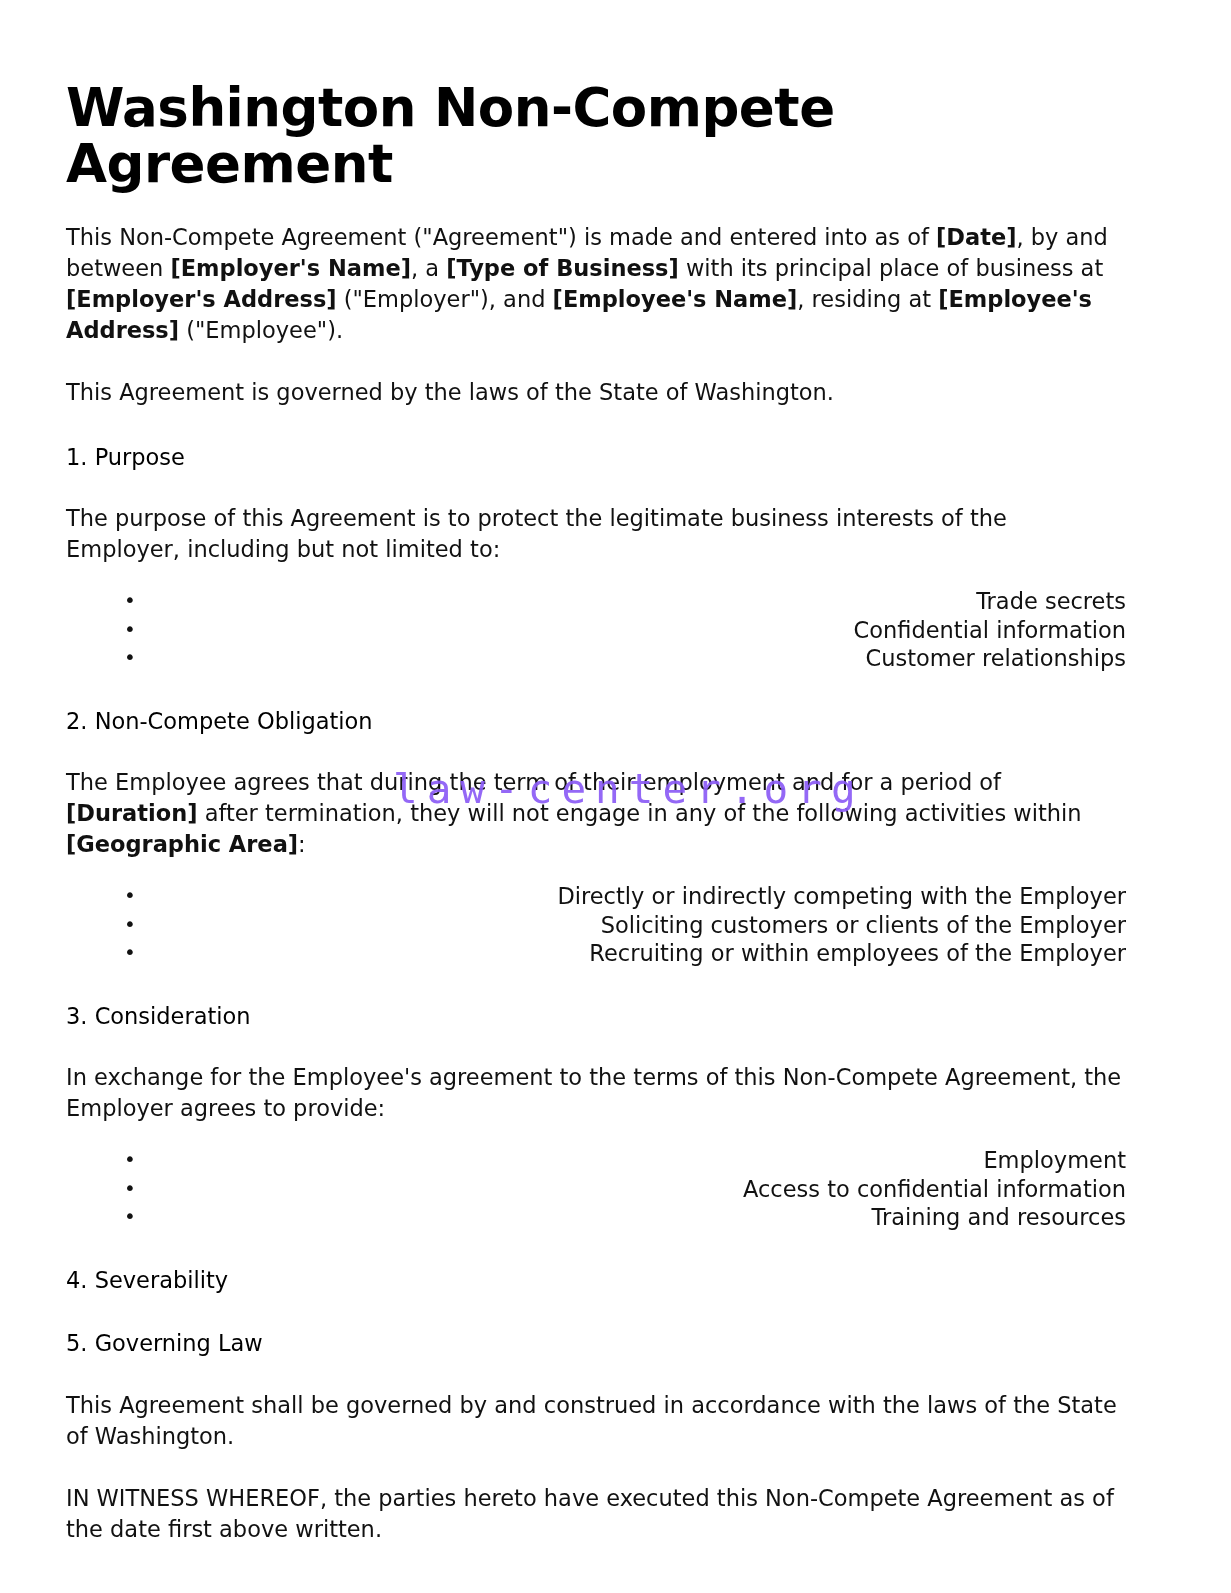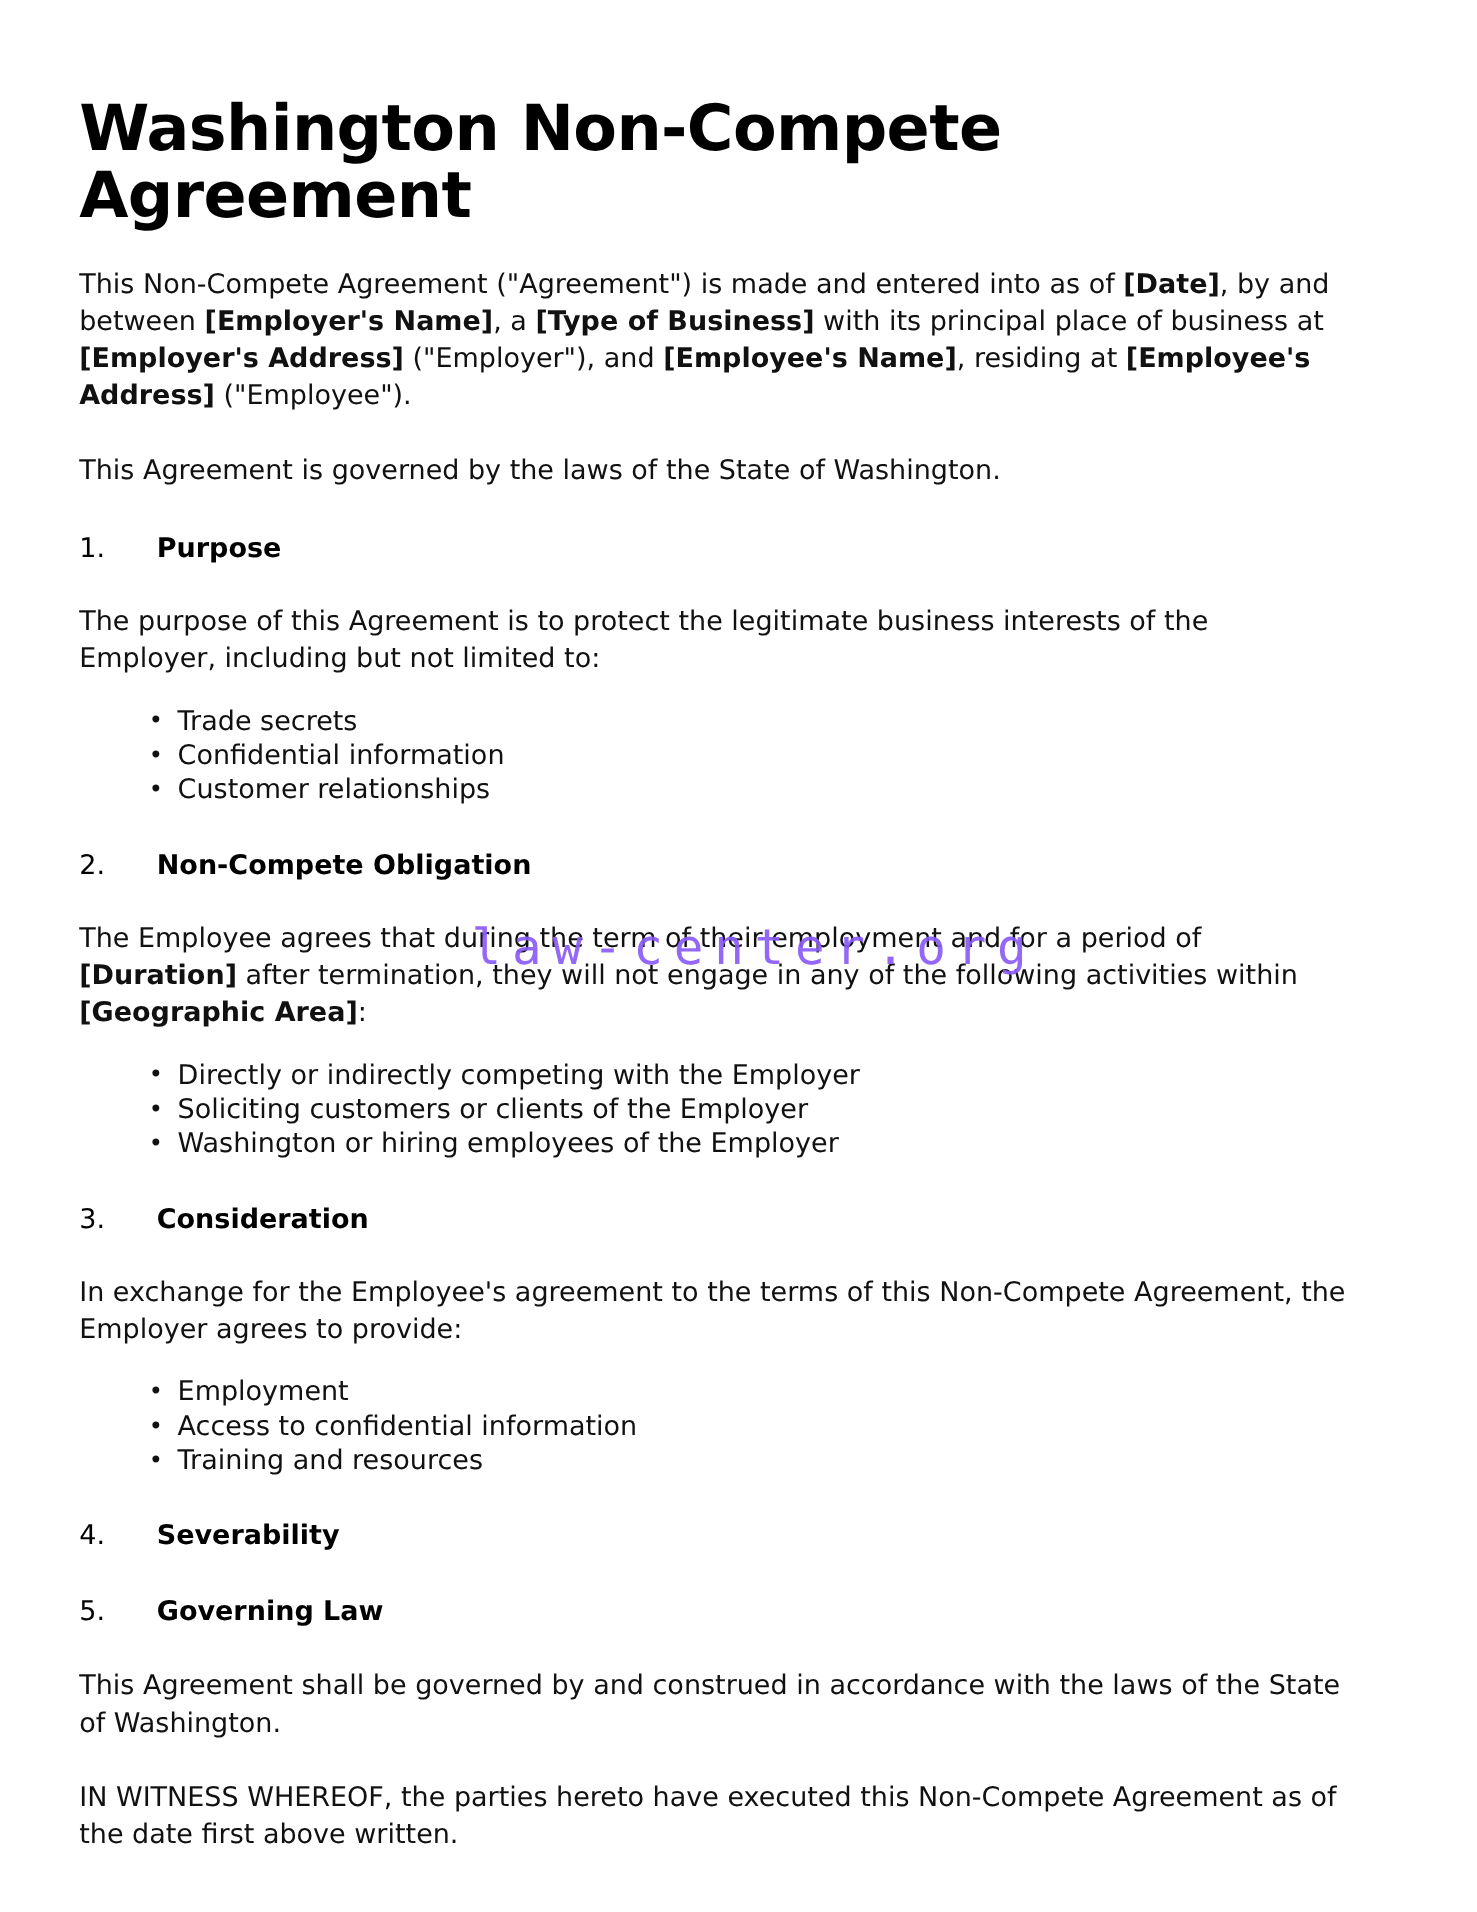--- a/index.html
+++ b/index.html
@@ -50,29 +50,29 @@
     line-height: 1.35;
     margin: 0;
     padding-top: 33px;
     color: #000000;
     font-weight: normal;
   }
   .section-head .num {
     font-weight: normal;
   }
   .section-head .title {
-    font-weight: bold;
-    margin-left: 36px;
+    font-weight: normal;
   }
   ul.bullets {
     margin: 0;
     padding-top: 22px;
     padding-left: 58px;
     padding-bottom: 0;
     list-style: none;
+    text-align: right;
   }
   ul.bullets li {
     font-size: 22.5px;
     line-height: 1.27;
     position: relative;
     padding-left: 24px;
     color: #111111;
   }
   ul.bullets li::before {
     content: "\2022";
@@ -115,21 +115,21 @@
       <li>Trade secrets</li>
       <li>Confidential information</li>
       <li>Customer relationships</li>
     </ul>
 
     <p class="section-head"><span class="num">2.</span>&nbsp;<span class="title">Non-Compete Obligation</span></p>
     <p class="para"><span>The Employee agrees that during the term of their employment and for a period of </span><b>[Duration]</b><span> after termination, they will not engage in any of the following activities within </span><b>[Geographic Area]</b><span>:</span></p>
     <ul class="bullets">
       <li>Directly or indirectly competing with the Employer</li>
       <li>Soliciting customers or clients of the Employer</li>
-      <li>Washington or hiring employees of the Employer</li>
+      <li>Recruiting or within employees of the Employer</li>
     </ul>
 
     <p class="section-head"><span class="num">3.</span>&nbsp;<span class="title">Consideration</span></p>
     <p class="para">In exchange for the Employee's agreement to the terms of this Non-Compete Agreement, the Employer agrees to provide:</p>
     <ul class="bullets">
       <li>Employment</li>
       <li>Access to confidential information</li>
       <li>Training and resources</li>
     </ul>
 

